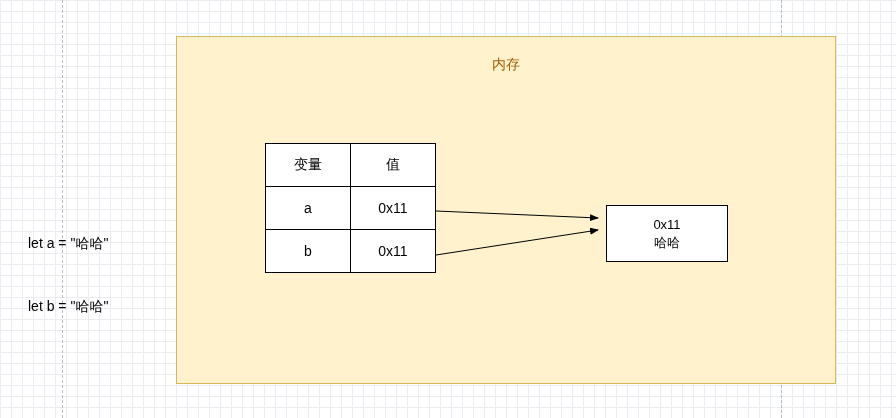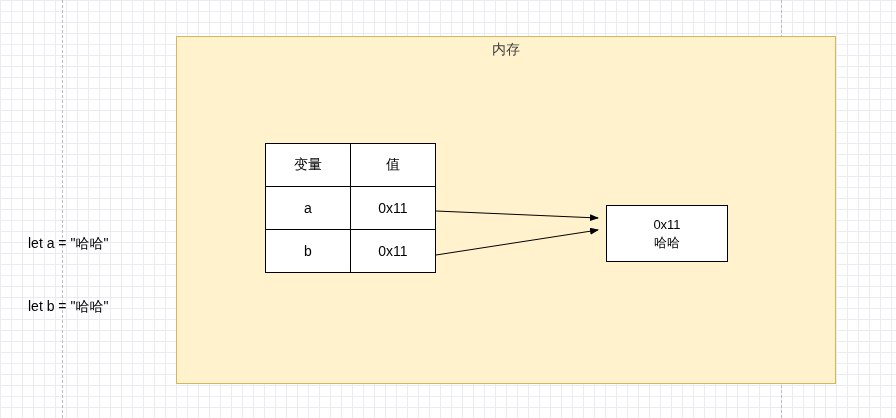--- a/index.html
+++ b/index.html
@@ -37,26 +37,26 @@
     left: 176px;
     top: 36px;
     width: 660px;
     height: 348px;
     background: #fff2cc;
     border: 1px solid #d6b656;
     z-index: 2;
   }
   .memory-title {
     position: absolute;
-    top: 4px;
+    top: 19px;
     left: 0;
     width: 100%;
     text-align: center;
     font-size: 14px;
-    color: #404040;
+    color: #a16207;
   }
 
   .code-label {
     position: absolute;
     left: 28px;
     top: 191px;
     font-size: 14px;
     line-height: 21px;
     white-space: pre;
     z-index: 3;

